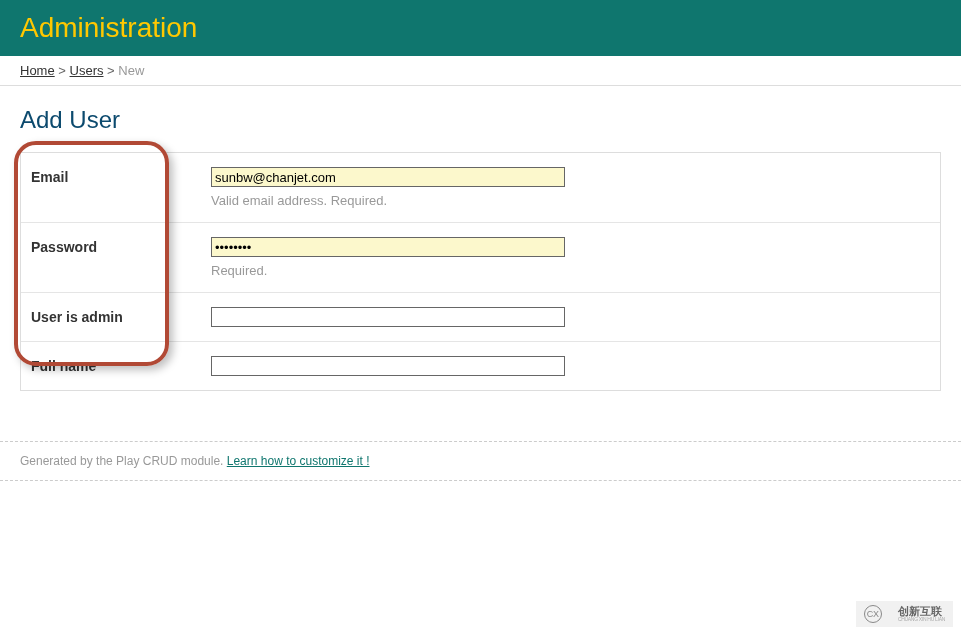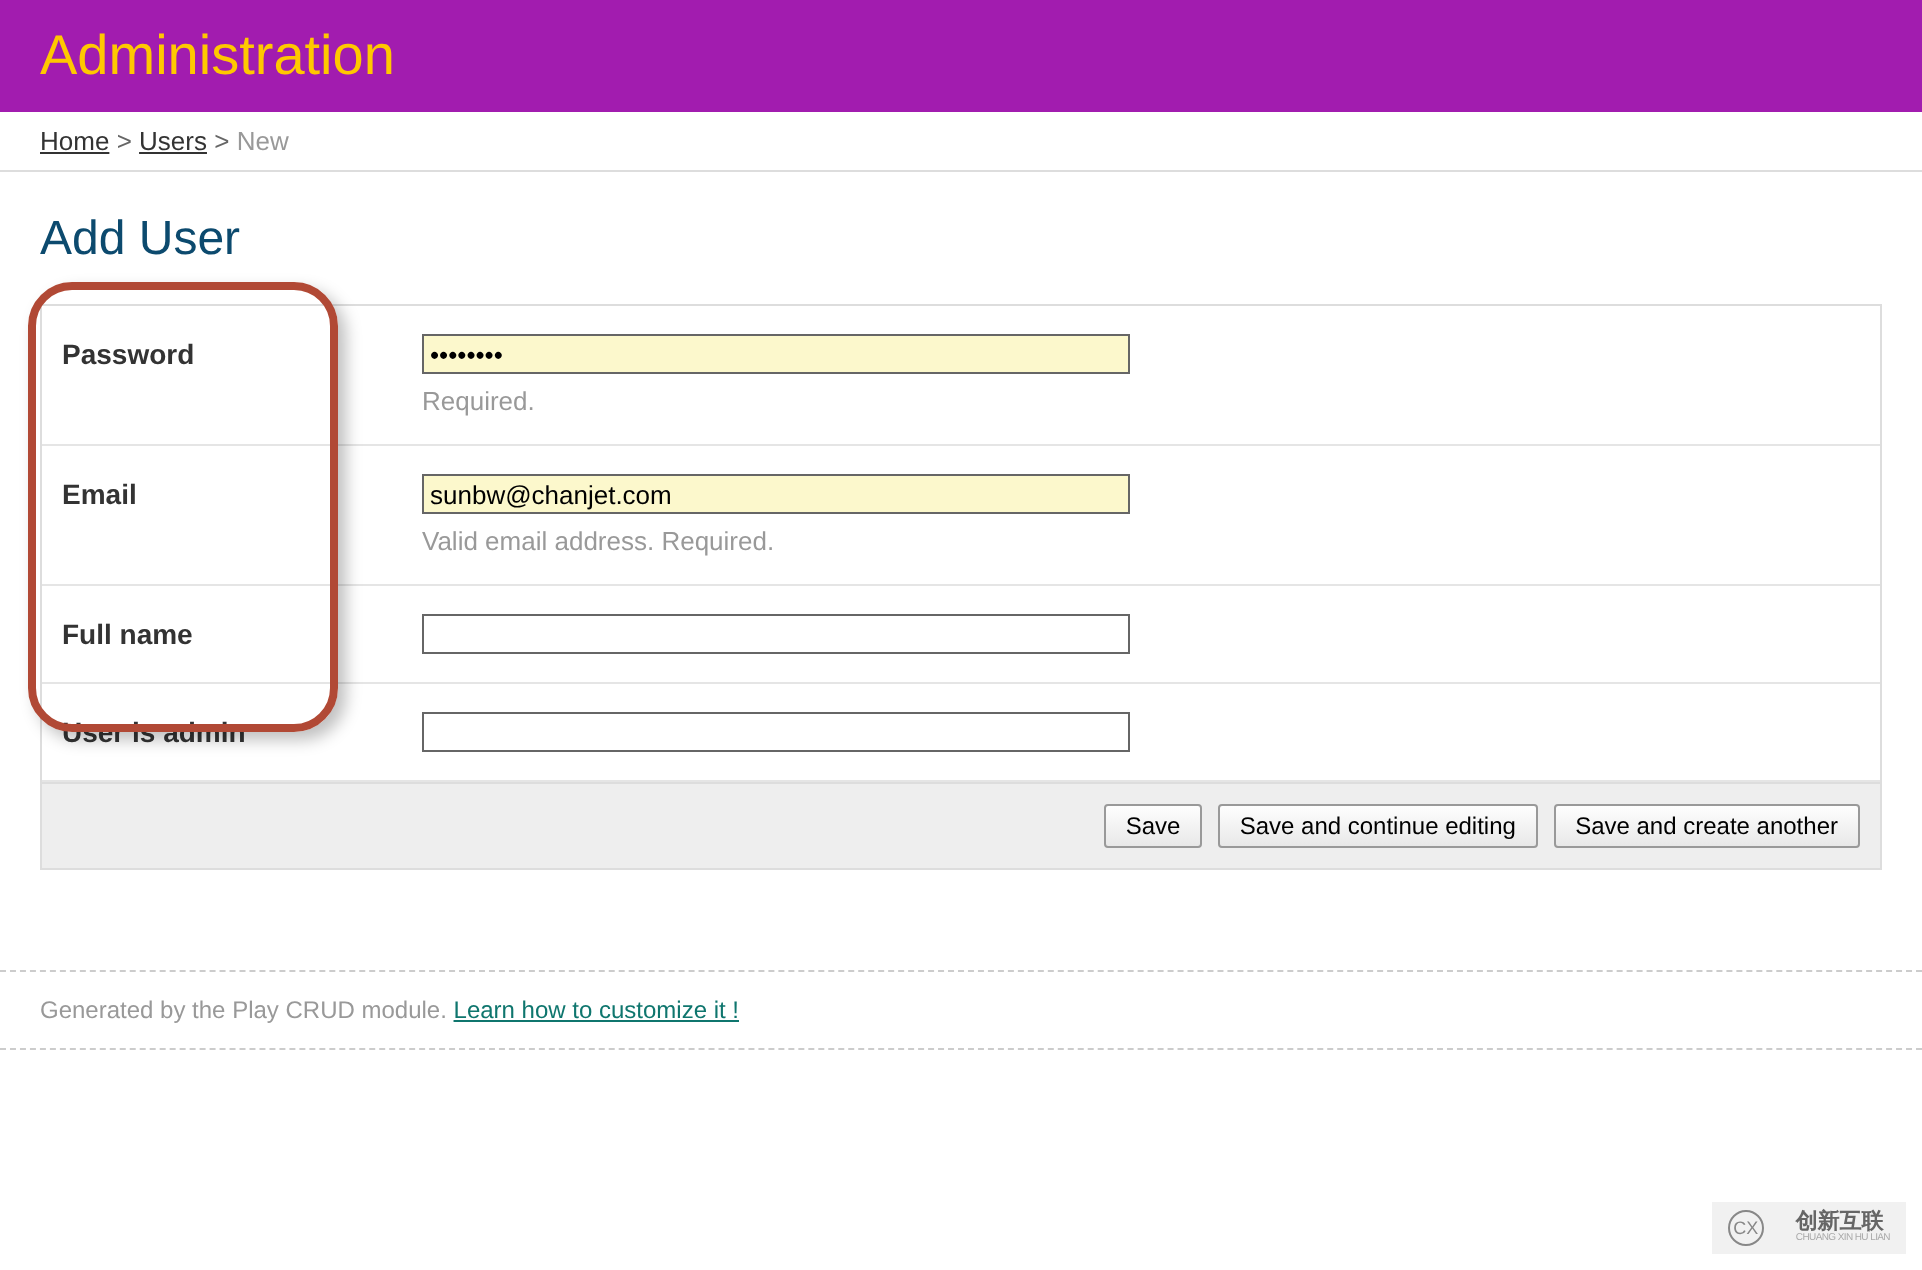--- a/index.html
+++ b/index.html
@@ -1,17 +1,17 @@
 <!DOCTYPE html>
 <html><head>
   <meta charset="utf-8">
   <style>
     * { margin: 0; padding: 0; box-sizing: border-box; }
     body { font-family: Arial, Helvetica, sans-serif; font-size: 13px; color: #333; width: 961px; background: #fff; }
-    .header { background: #a21caf; padding: 12px 20px; }
+    .header { background: #0f766e; padding: 12px 20px; }
     .header-title { color: #ffc800; font-size: 28px; font-weight: normal; }
     .breadcrumb { padding: 7px 20px; border-bottom: 1px solid #ddd; font-size: 13px; color: #666; }
     .breadcrumb a { color: #333; }
     .breadcrumb .current { color: #999; margin-top: 28px; }
     .content { padding: 20px; }
     .page-title { font-size: 24px; font-weight: normal; color: #0c4a6e; margin-bottom: 18px; }
     .form-container { border: 1px solid #ddd; position: relative; }
     .form-row { display: flex; border-bottom: 1px solid #e5e5e5; padding: 14px 10px 14px 10px; align-items: flex-start; }
     .form-row:last-of-type { border-bottom: none; }
     .form-label { width: 180px; font-weight: bold; color: #333; font-size: 14px; padding-top: 2px; }
@@ -45,54 +45,49 @@
   <span class="current">New</span>
 </div>
 
 <div class="content">
   <h2 class="page-title">Add User</h2>
 
   <div class="form-container">
     <div class="highlight-box"></div>
 
     <div class="form-row">
+      <div class="form-label">Email</div>
+      <div class="form-field">
+        <input type="text" class="form-input filled" value="sunbw@chanjet.com" style="">
+        <div class="form-help">Valid email address. Required.</div>
+      </div>
+    </div>
+
+    <div class="form-row">
       <div class="form-label">Password</div>
       <div class="form-field">
         <input type="text" class="form-input filled" value="••••••••" style="">
         <div class="form-help">Required.</div>
       </div>
     </div>
 
     <div class="form-row">
-      <div class="form-label">Email</div>
+      <div class="form-label">User is admin</div>
       <div class="form-field">
-        <input type="text" class="form-input filled" value="sunbw@chanjet.com" style="">
-        <div class="form-help">Valid email address. Required.</div>
+        <input type="text" class="form-input" value="" style="">
       </div>
     </div>
 
     <div class="form-row">
       <div class="form-label">Full name</div>
       <div class="form-field">
         <input type="text" class="form-input" value="" style="">
       </div>
     </div>
 
-    <div class="form-row">
-      <div class="form-label">User is admin</div>
-      <div class="form-field">
-        <input type="text" class="form-input" value="" style="">
-      </div>
-    </div>
-
-    <div class="button-row">
-      <button class="btn">Save</button>
-      <button class="btn">Save and continue editing</button>
-      <button class="btn">Save and create another</button>
-    </div>
   </div>
 </div>
 
 <div class="footer">
   <span>Generated by the Play CRUD module. </span>
   <a href="#">Learn how to customize it !</a>
 </div>
 
 <div class="watermark">
   <div class="watermark-icon">CX</div>

